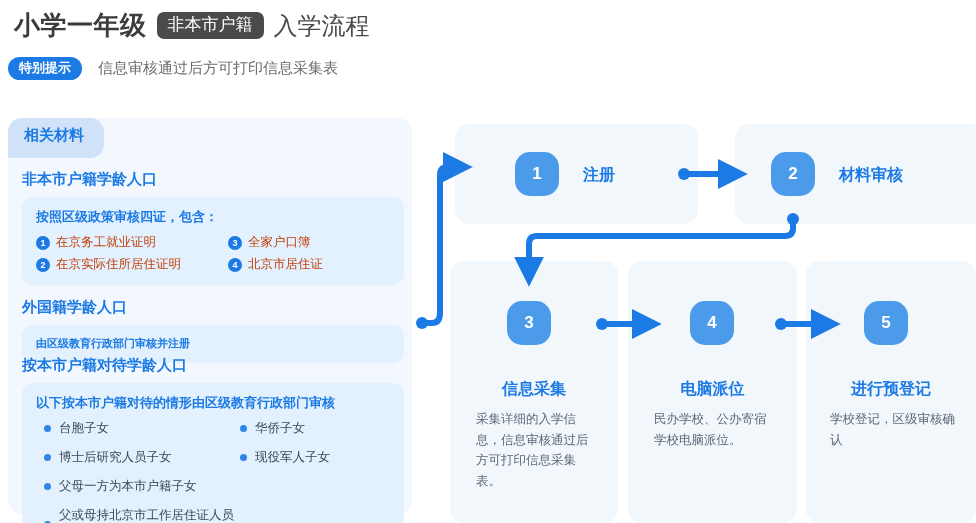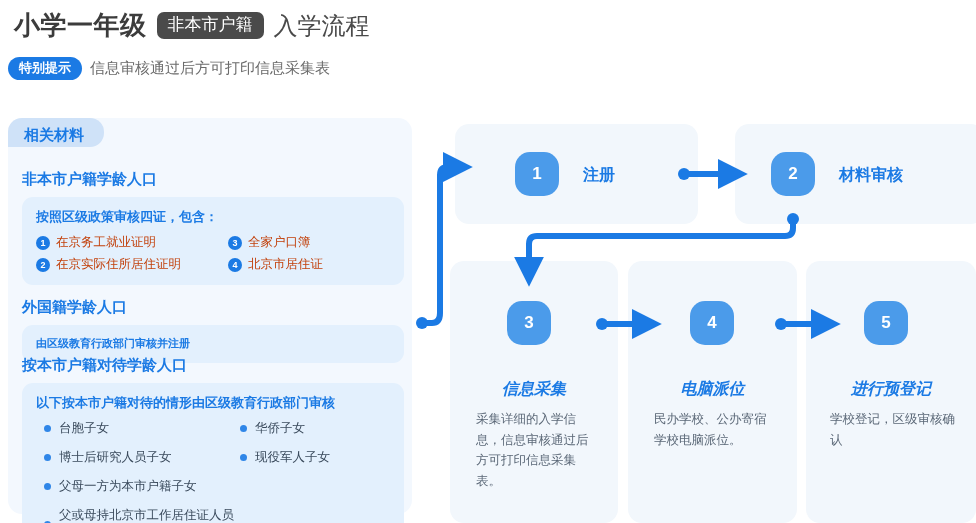--- a/index.html
+++ b/index.html
@@ -23,40 +23,40 @@
   .title-badge {
     background: #4a4a4a; color: #ffffff;
     font-size: 17px; font-weight: normal;
     padding: 3px 11px 5px; border-radius: 7px;
     line-height: 1.15;
   }
   .title-tail { font-size: 24px; color: #4a4a4a; font-weight: normal; }
 
   .tip-row {
     position: absolute; left: 8px; top: 57px;
-    display: flex; align-items: center; gap: 8px;
+    display: flex; align-items: center; gap: 16px;
   }
   .tip-badge {
     background: #1b7ae4; color: #ffffff;
     font-size: 13px; font-weight: bold;
     padding: 4px 11px 5px; border-radius: 12px; line-height: 1.1;
   }
   .tip-text { font-size: 15px; color: #6b6b6b; }
 
   
   .left-panel {
     position: absolute; left: 8px; top: 118px;
     width: 404px; height: 396px;
     background: #f3f8fe; border-radius: 14px;
   }
   .panel-tab {
     position: absolute; left: 0; top: 0;
     background: #cfe2f8; color: #1b7ae4;
     font-size: 15px; font-weight: bold;
-    padding: 8px 20px 2px 16px;
+    padding: 8px 20px 13px 16px;
     border-radius: 14px 14px 14px 0;
   }
   .section-title {
     color: #1b7ae4; font-size: 15px; font-weight: bold;
     margin: 0 0 8px 14px;
   }
   .sec1 { position: absolute; left: 0; top: 52px; width: 404px; }
   .sec2 { position: absolute; left: 0; top: 180px; width: 404px; }
   .sec3 { position: absolute; left: 0; top: 238px; width: 404px; }
 
@@ -109,21 +109,21 @@
     position: absolute; width: 44px; height: 44px;
     background: #4b9bea; border-radius: 15px;
     color: #ffffff; font-size: 17px; font-weight: bold;
     display: flex; align-items: center; justify-content: center;
   }
   .step-label-inline {
     position: absolute; color: #1b7ae4; font-size: 16px; font-weight: bold;
   }
   .step-title-block {
     position: absolute; width: 100%; text-align: center;
-    color: #1b7ae4; font-size: 16px; font-weight: bold; font-style: italic;
+    color: #1b7ae4; font-size: 16px; font-weight: bold;
   }
   .step-desc {
     position: absolute; color: #5b6877; font-size: 12.5px; line-height: 1.65;
   }
 
   
   .svg-layer {
     position: absolute; left: 0; top: 0; width: 976px; height: 523px;
     pointer-events: none;
   }

